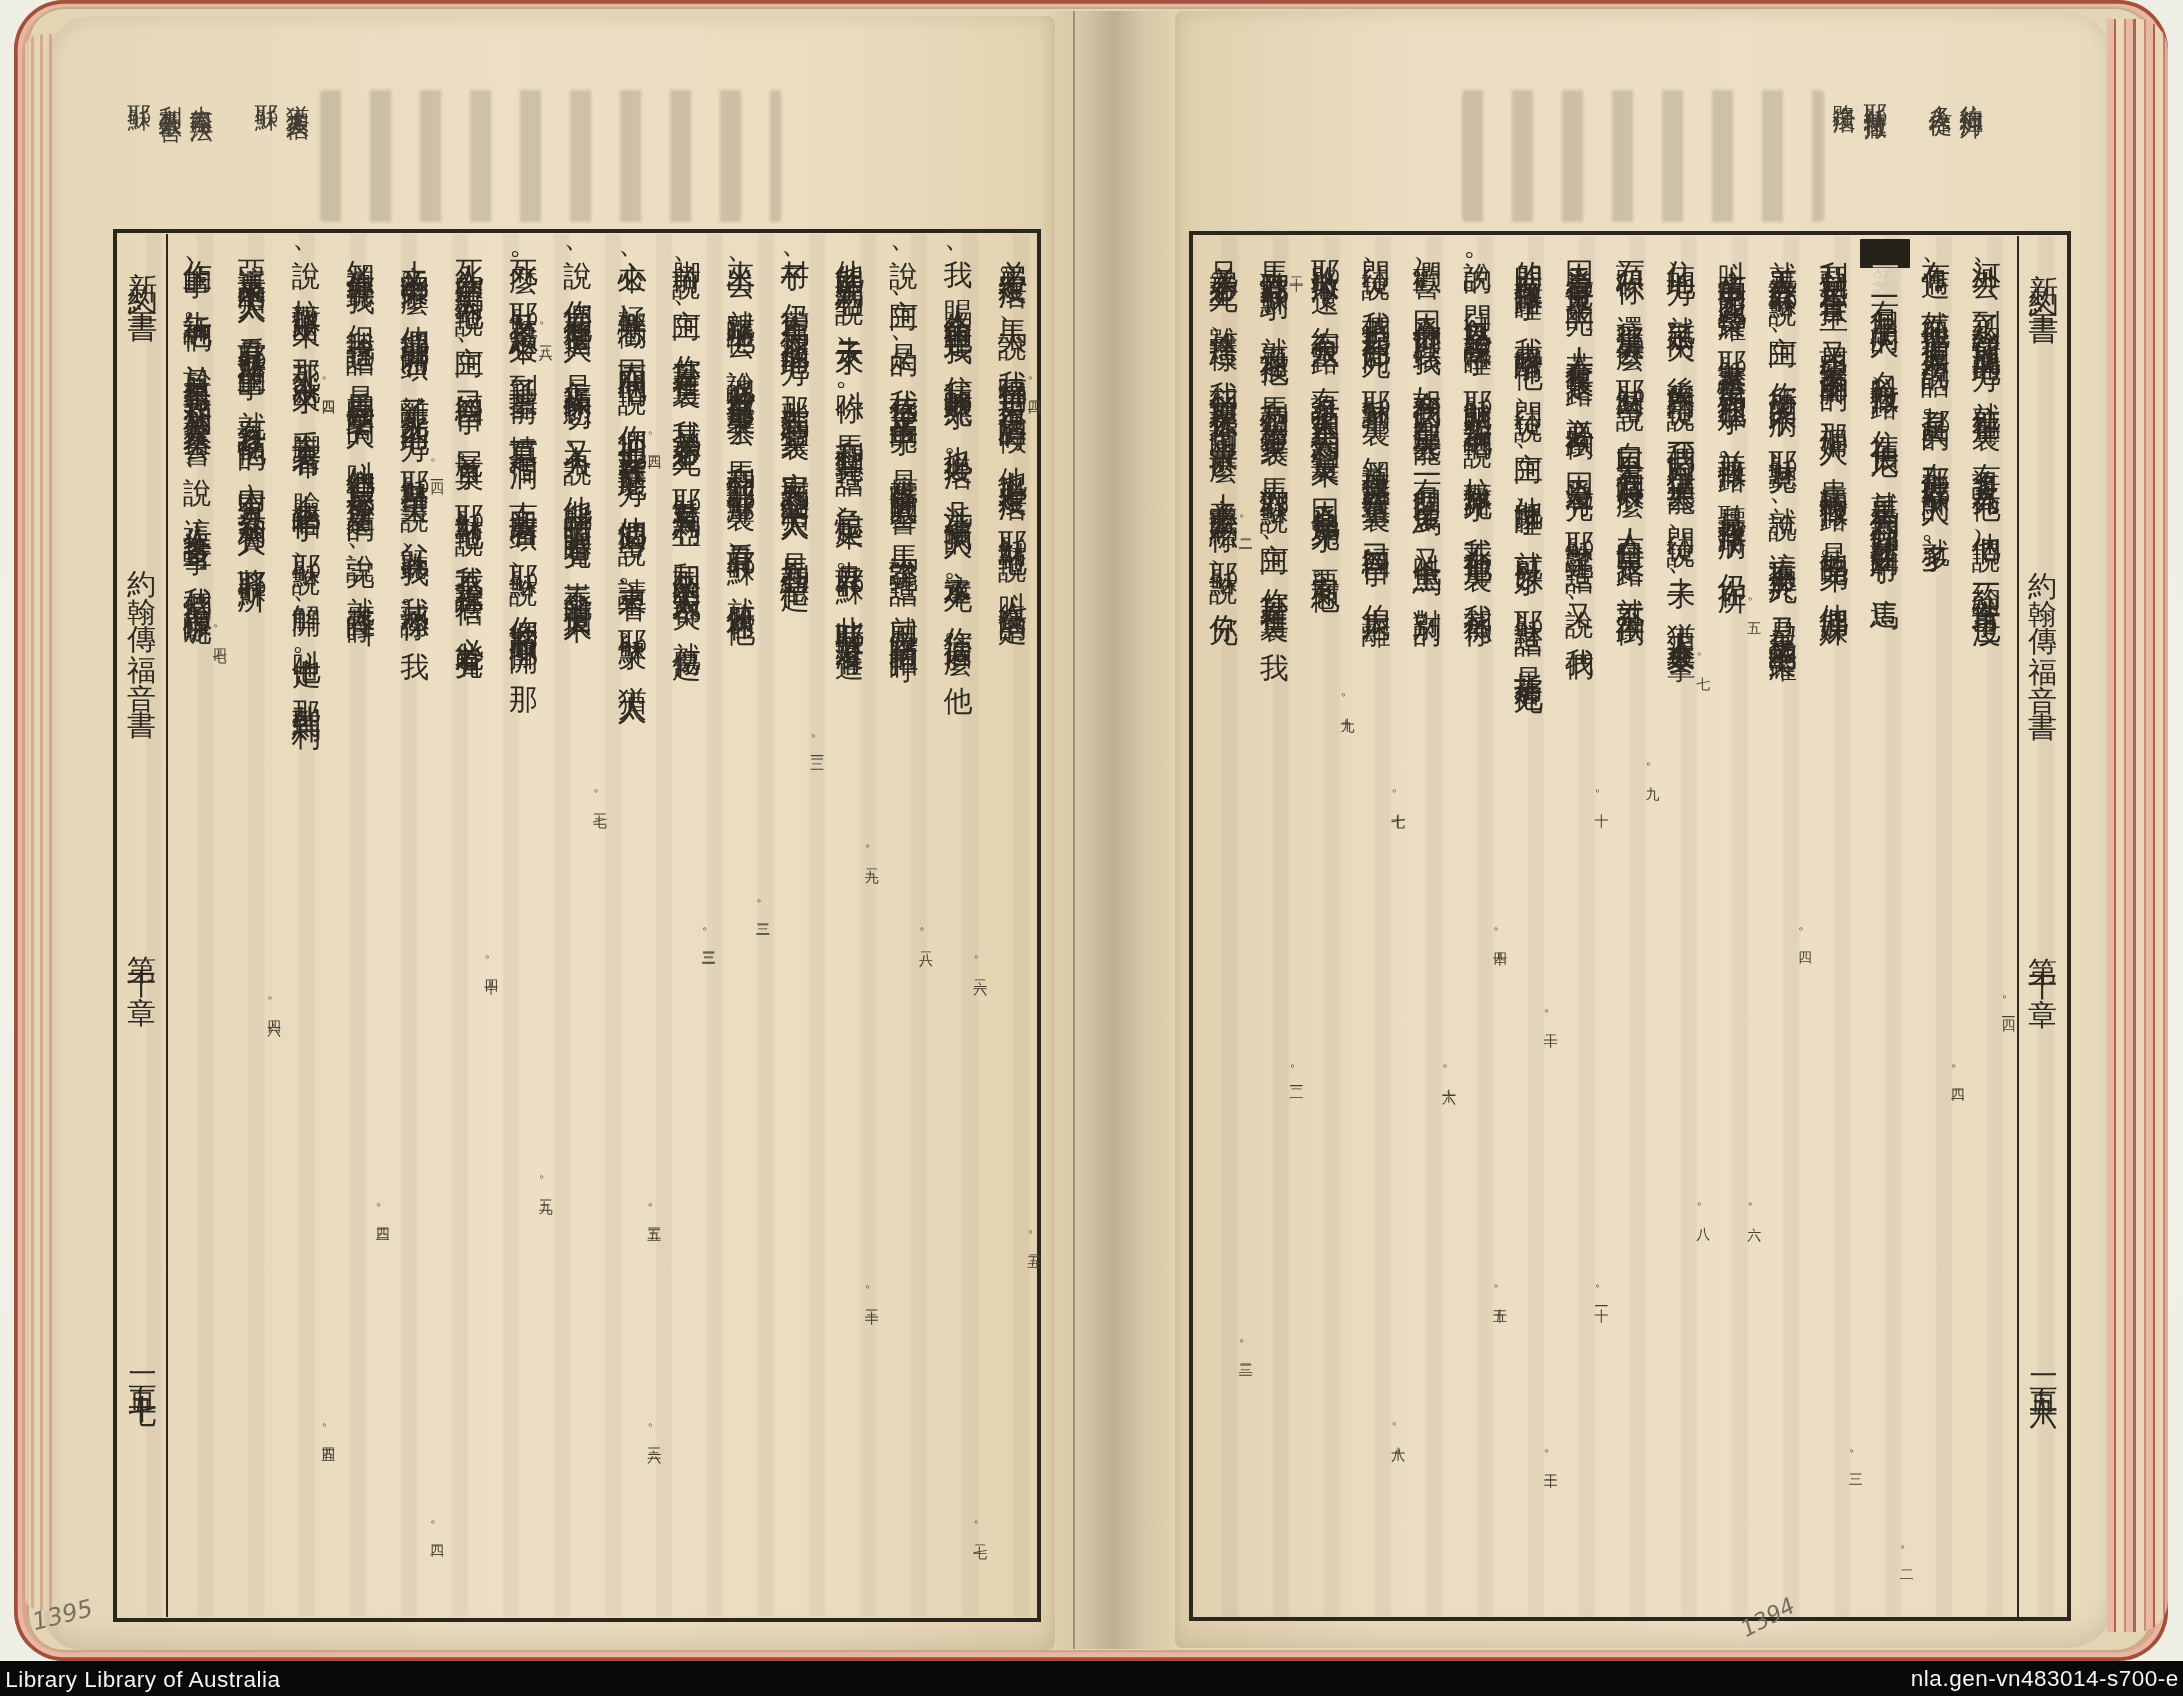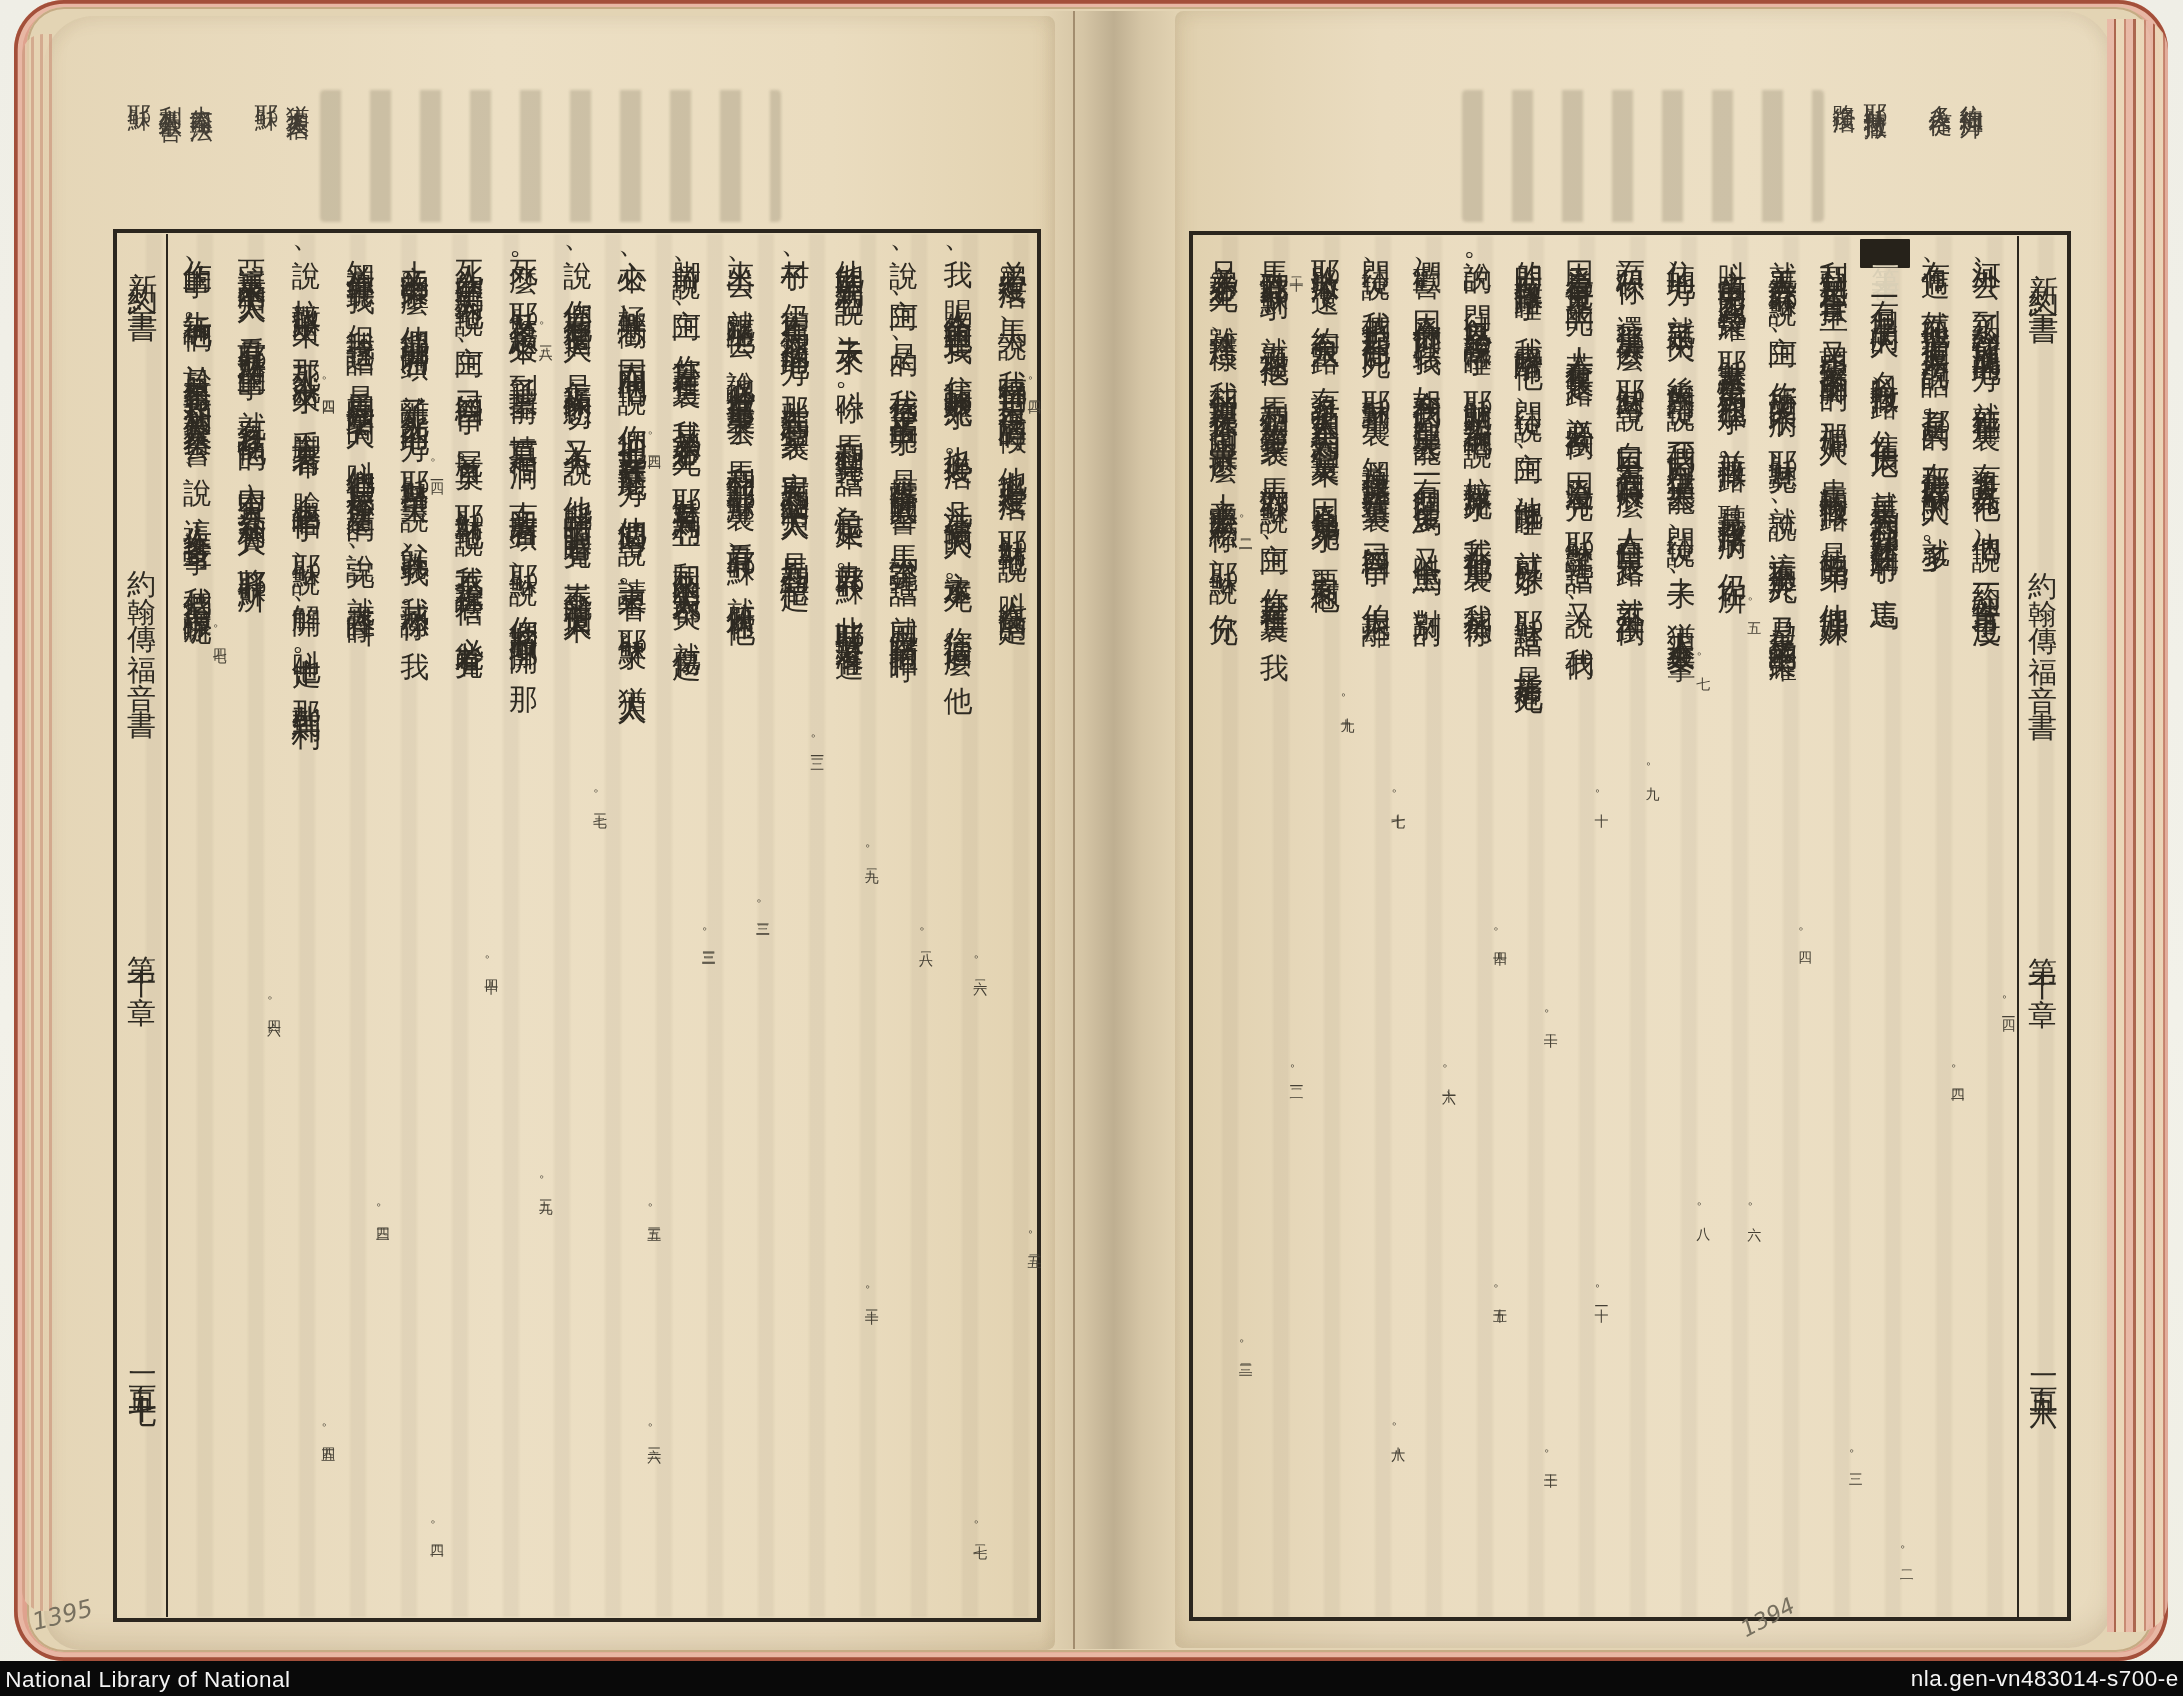--- a/index.html
+++ b/index.html
@@ -276,17 +276,17 @@
       <div class="col">
         <span class="ctext">作的事、告訴他們。於是衆祭司長和法利賽人聚集公會、說、這人作許多奇事、我們當怎樣辦呢。</span>
         <span class="vmark" style="top: 28%;">。四七</span>
       </div>
     </div>
 
   <div class="pencil pencil-left">1395</div>
   <div class="pencil pencil-right">1394</div>
 
   <div class="nla-bar">
-    <span class="nla-left">National Library of National</span>
+    <span class="nla-left">Library Library of Australia</span>
     <span class="nla-right">nla.gen-vn483014-s700-e</span>
   </div>
 </div>
 
 
 </body></html>

